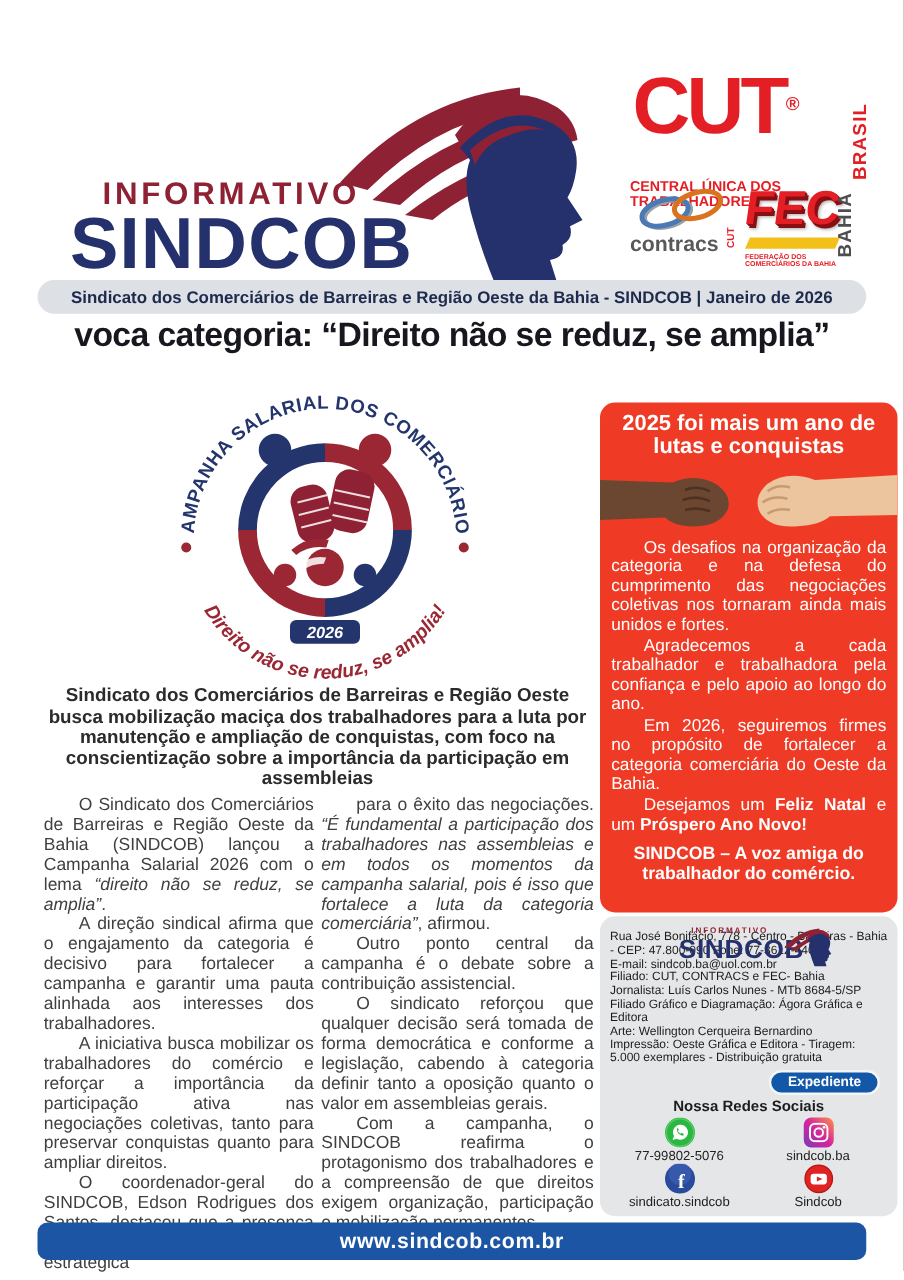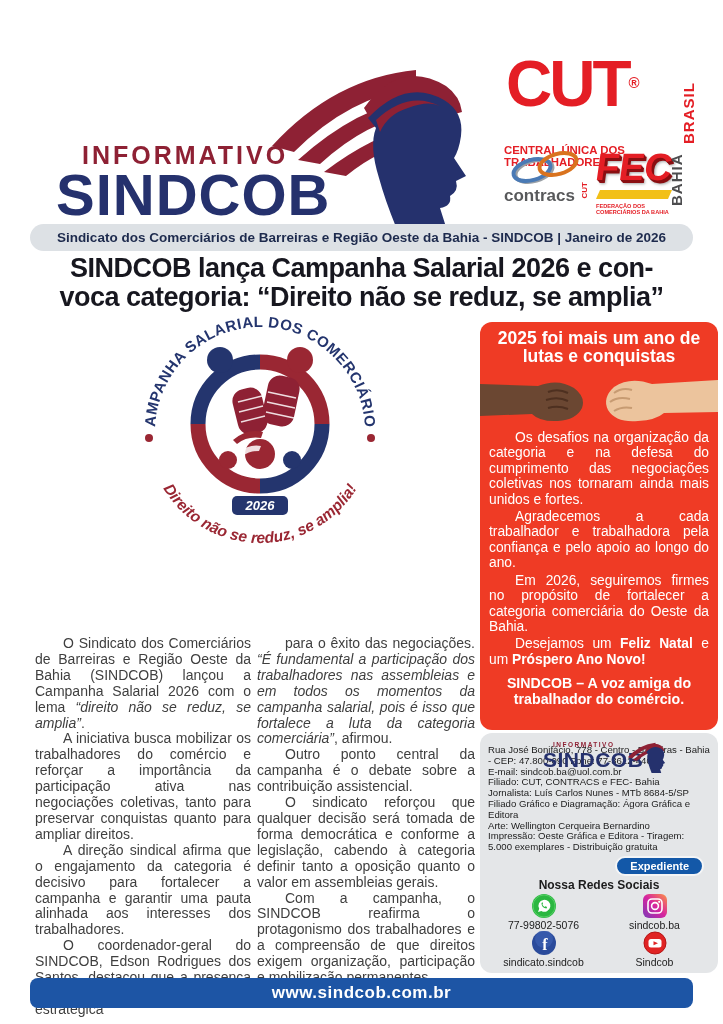--- a/index.html
+++ b/index.html
@@ -128,21 +128,20 @@
   <div class="abs fec">
     <div class="fec-underline"></div>
     <div class="fec-word">FEC</div>
     <div class="fec-bahia">BAHIA</div>
     <div class="fec-tagline">FEDERAÇÃO DOS COMERCIÁRIOS DA BAHIA</div>
   </div>
 
   <div class="abs edition-bar">Sindicato dos Comerciários de Barreiras e Região Oeste da Bahia - SINDCOB | Janeiro de 2026</div>
 
   <div class="abs headline">
-    <div>SINDCOB lança Campanha Salarial 2026 e con-</div>
     <div>voca categoria: “Direito não se reduz, se amplia”</div>
   </div>
 
   <svg class="abs emblem" viewBox="0 0 310 240">
     <defs>
       <path id="arcTop" d="M 50 120 A 105 105 0 0 1 260 120"></path>
       <path id="arcBottom" d="M 42 118 A 113 113 0 0 0 268 118"></path>
     </defs>
     <text font-size="15" font-weight="bold" fill="#24356e" letter-spacing="0.5">
       <textPath href="#arcTop" startOffset="50%" text-anchor="middle">CAMPANHA SALARIAL DOS COMERCIÁRIOS</textPath>
@@ -200,25 +199,26 @@
     <p>Os desafios na organização da categoria e na defesa do cumprimento das negociações coletivas nos tornaram ainda mais unidos e fortes.</p>
     <p>Agradecemos a cada trabalhador e trabalhadora pela confiança e pelo apoio ao longo do ano.</p>
     <p>Em 2026, seguiremos firmes no propósito de fortalecer a categoria comerciária do Oeste da Bahia.</p>
     <p><span>Desejamos um </span><span class="b">Feliz Natal</span><span> e um </span><span class="b">Próspero Ano Novo!</span></p>
     <div class="redbox-slogan">
       <div>SINDCOB – A voz amiga do</div>
       <div>trabalhador do comércio.</div>
     </div>
   </div>
 
+  <div class="abs subheading">Sindicato dos Comerciários de Barreiras e Região Oeste busca mobilização maciça dos trabalhadores para a luta por manutenção e ampliação de conquistas, com foco na conscientização sobre a importância da participação em assembleias</div>
 
   <div class="abs col col-1">
     <p><span>O Sindicato dos Comerciários de Barreiras e Região Oeste da Bahia (SINDCOB) lançou a Campanha Salarial 2026 com o lema </span><span class="em">“direito não se reduz, se amplia”</span><span>.</span></p>
+    <p>A direção sindical afirma que o engajamento da categoria é decisivo para fortalecer a campanha e garantir uma pauta alinhada aos interesses dos trabalhadores.</p>
     <p>A iniciativa busca mobilizar os trabalhadores do comércio e reforçar a importância da participação ativa nas negociações coletivas, tanto para preservar conquistas quanto para ampliar direitos.</p>
-    <p>A direção sindical afirma que o engajamento da categoria é decisivo para fortalecer a campanha e garantir uma pauta alinhada aos interesses dos trabalhadores.</p>
     <p>O coordenador-geral do SINDCOB, Edson Rodrigues dos Santos, destacou que a presença da base nas assembleias é estratégica</p>
   </div>
 
   <div class="abs col col-2">
     <p><span>para o êxito das negociações. </span><span class="em">“É fundamental a participação dos trabalhadores nas assembleias e em todos os momentos da campanha salarial, pois é isso que fortalece a luta da categoria comerciária”</span><span>, afirmou.</span></p>
     <p>Outro ponto central da campanha é o debate sobre a contribuição assistencial.</p>
     <p>O sindicato reforçou que qualquer decisão será tomada de forma democrática e conforme a legislação, cabendo à categoria definir tanto a oposição quanto o valor em assembleias gerais.</p>
     <p>Com a campanha, o SINDCOB reafirma o protagonismo dos trabalhadores e a compreensão de que direitos exigem organização, participação e mobilização permanentes.</p>
   </div>
 

